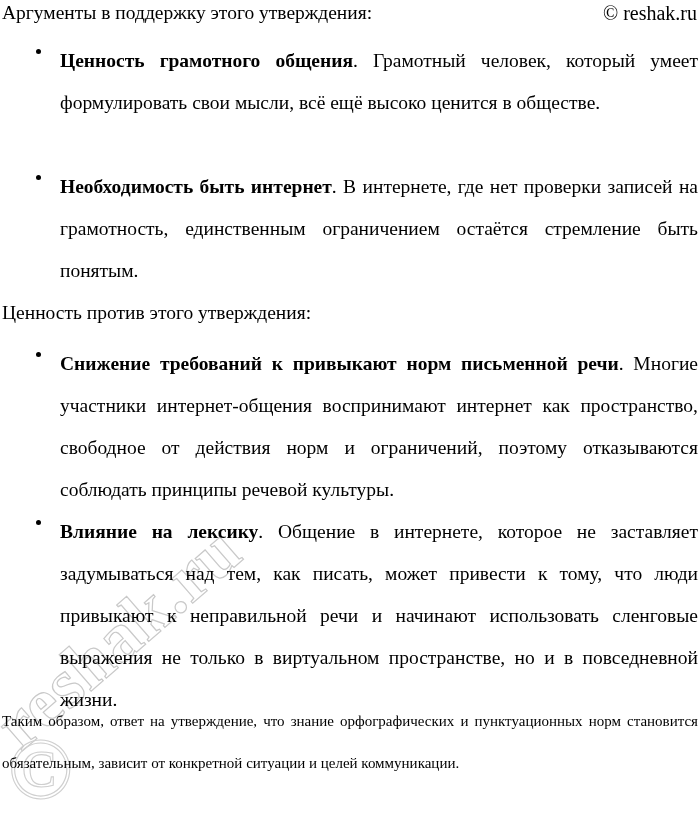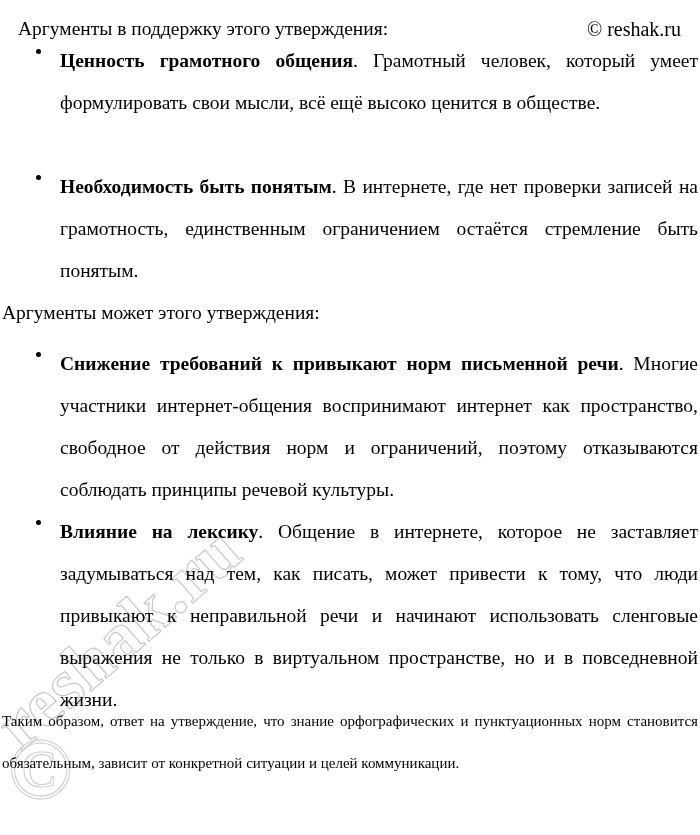--- a/index.html
+++ b/index.html
@@ -57,21 +57,21 @@
     font-size: 86px;
     line-height: 1;
     color: transparent;
     -webkit-text-stroke: 1.1px #cfcfcf;
   }
 
   
   .content {
     position: relative;
     z-index: 2;
-    padding: 16px;
+    padding: 0;
   }
 
   .header-row {
     position: relative;
     height: 26px;
   }
   .intro-line {
     position: absolute;
     left: 2px;
     top: 1px;
@@ -157,25 +157,25 @@
       <div class="site-mark">© reshak.ru</div>
     </div>
 
     <ul class="bullets">
       <li class="bullet" style="top:40px;">
         <span class="dot"></span>
         <span class="btext"><b>Ценность грамотного общения</b><span>. Грамотный человек, который умеет формулировать свои мысли, всё ещё высоко ценится в обществе.</span></span>
       </li>
       <li class="bullet" style="top:166px;">
         <span class="dot"></span>
-        <span class="btext"><b>Необходимость быть понятым</b><span>. В интернете, где нет проверки записей на грамотность, единственным ограничением остаётся стремление быть понятым.</span></span>
+        <span class="btext"><b>Необходимость быть интернет</b><span>. В интернете, где нет проверки записей на грамотность, единственным ограничением остаётся стремление быть понятым.</span></span>
       </li>
     </ul>
 
-    <div class="intro2" style="top:301px;">Аргументы может этого утверждения:</div>
+    <div class="intro2" style="top:301px;">Ценность против этого утверждения:</div>
 
     <ul class="bullets">
       <li class="bullet" style="top:343px;">
         <span class="dot"></span>
         <span class="btext"><b>Снижение требований к привыкают норм письменной речи</b><span>. Многие участники интернет-общения воспринимают интернет как пространство, свободное от действия норм и ограничений, поэтому отказываются соблюдать принципы речевой культуры.</span></span>
       </li>
       <li class="bullet" style="top:511px;">
         <span class="dot"></span>
         <span class="btext"><b>Влияние на лексику</b><span>. Общение в интернете, которое не заставляет задумываться над тем, как писать, может привести к тому, что люди привыкают к неправильной речи и начинают использовать сленговые выражения не только в виртуальном пространстве, но и в повседневной жизни.</span></span>
       </li>

